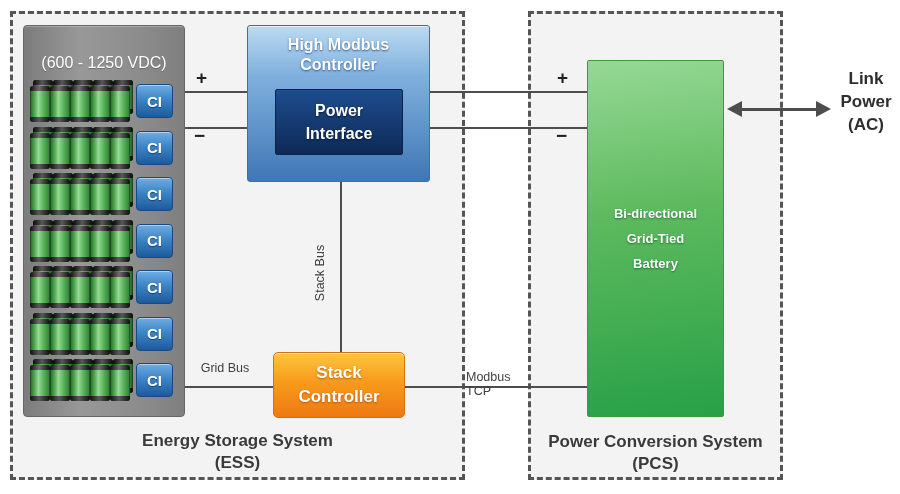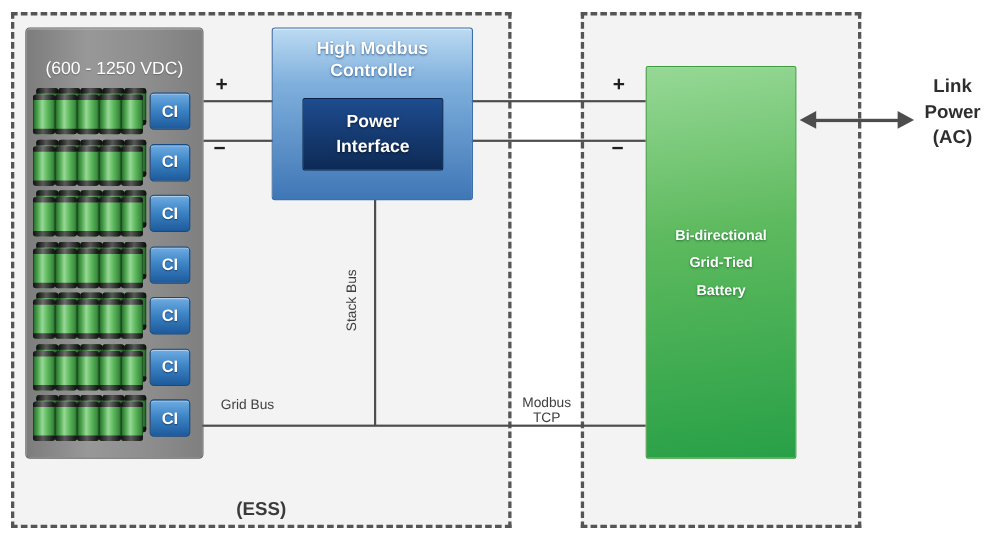--- a/index.html
+++ b/index.html
@@ -203,50 +203,58 @@
     <div class="title">
       <span>High Modbus</span><br>
       <span>Controller</span>
     </div>
   </div>
   <div class="solidbox pi">
     <span>Power</span><br>
     <span>Interface</span>
   </div>
 
+  <div class="solidbox sc">
+    <span>Stack</span><br>
+    <span>Controller</span>
+  </div>
 
   <div class="solidbox inv">
     <div class="title">
       <span>Bi-directional</span><br>
       <span>Grid-Tied</span><br>
       <span>Battery</span>
     </div>
   </div>
 
   <div class="pm" style="left:196px;top:68px;">+</div>
   <div class="pm" style="left:194px;top:126px;">−</div>
   <div class="pm" style="left:557px;top:68px;">+</div>
   <div class="pm" style="left:556px;top:126px;">−</div>
 
   <div class="small-label rot" style="left:280px;top:266px;width:80px;">Stack Bus</div>
   <div class="small-label" style="left:190px;top:361px;width:70px;text-align:center;">Grid Bus</div>
-  <div class="small-label" style="left:466px;top:359px;width:62px;text-align:center;">
+  <div class="small-label" style="left:466px;top:370px;width:62px;text-align:left;">
     <span>Modbus</span><br>
     <span>TCP</span>
   </div>
 
   <div class="arrow">
     <div class="head left"></div>
     <div class="shaft"></div>
     <div class="head right"></div>
   </div>
   <div class="caption" style="left:821px;top:67px;width:90px;line-height:23px;color:#2e2e2e;">
     <span>Link</span><br>
     <span>Power</span><br>
     <span>(AC)</span>
   </div>
 
   <div class="caption" style="left:10px;top:430px;width:455px;">
-    <br>
+    <span>Energy Storage System</span><br>
     <span>(ESS)</span>
   </div>
+  <div class="caption" style="left:528px;top:431px;width:255px;">
+    <span>Power Conversion System</span><br>
+    <span>(PCS)</span>
+  </div>
 
 </div>
 
 </body></html>

